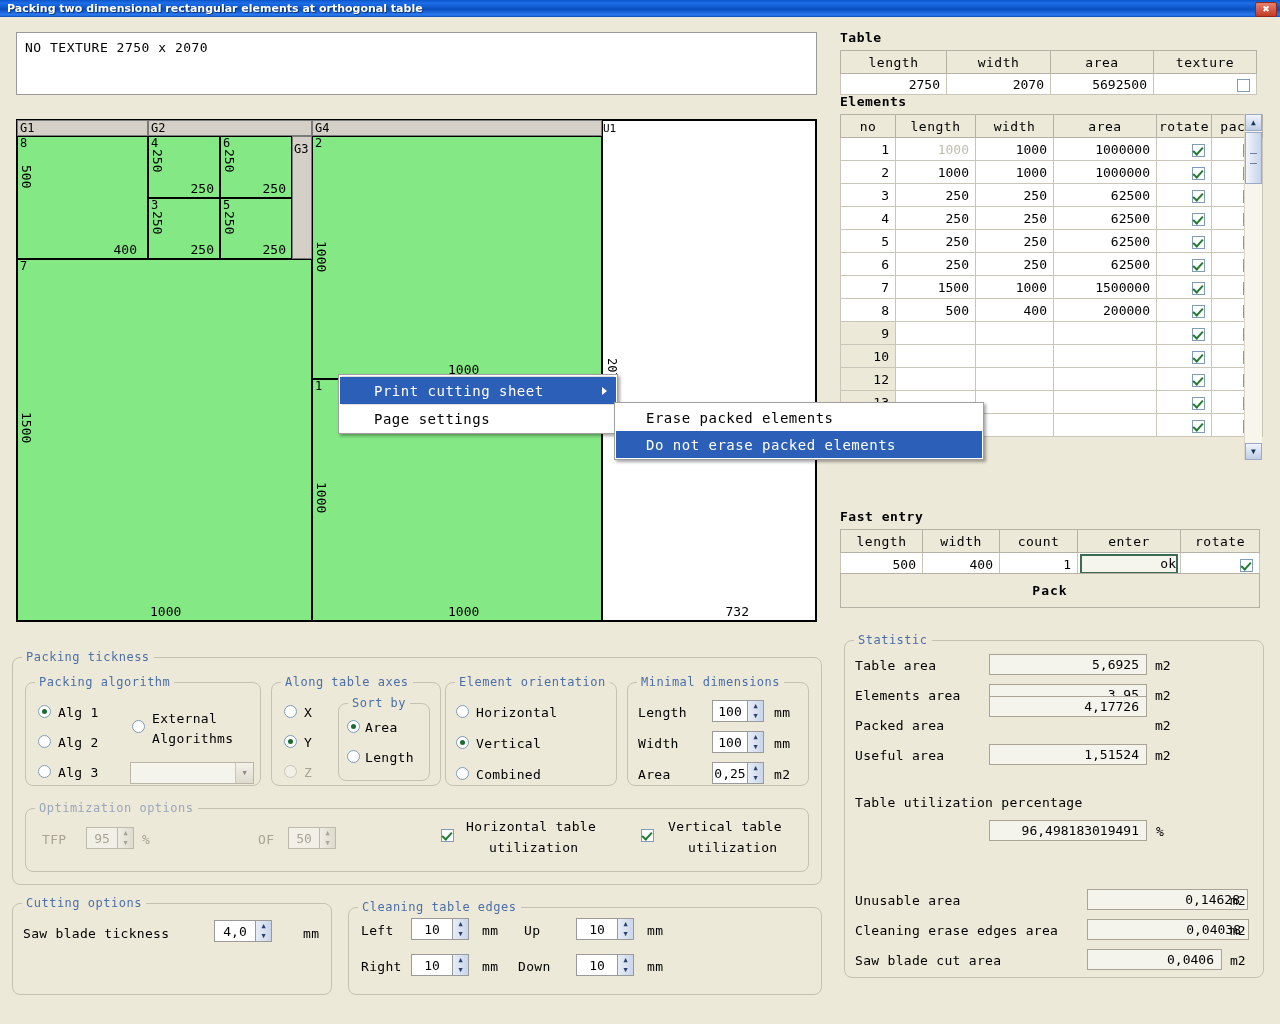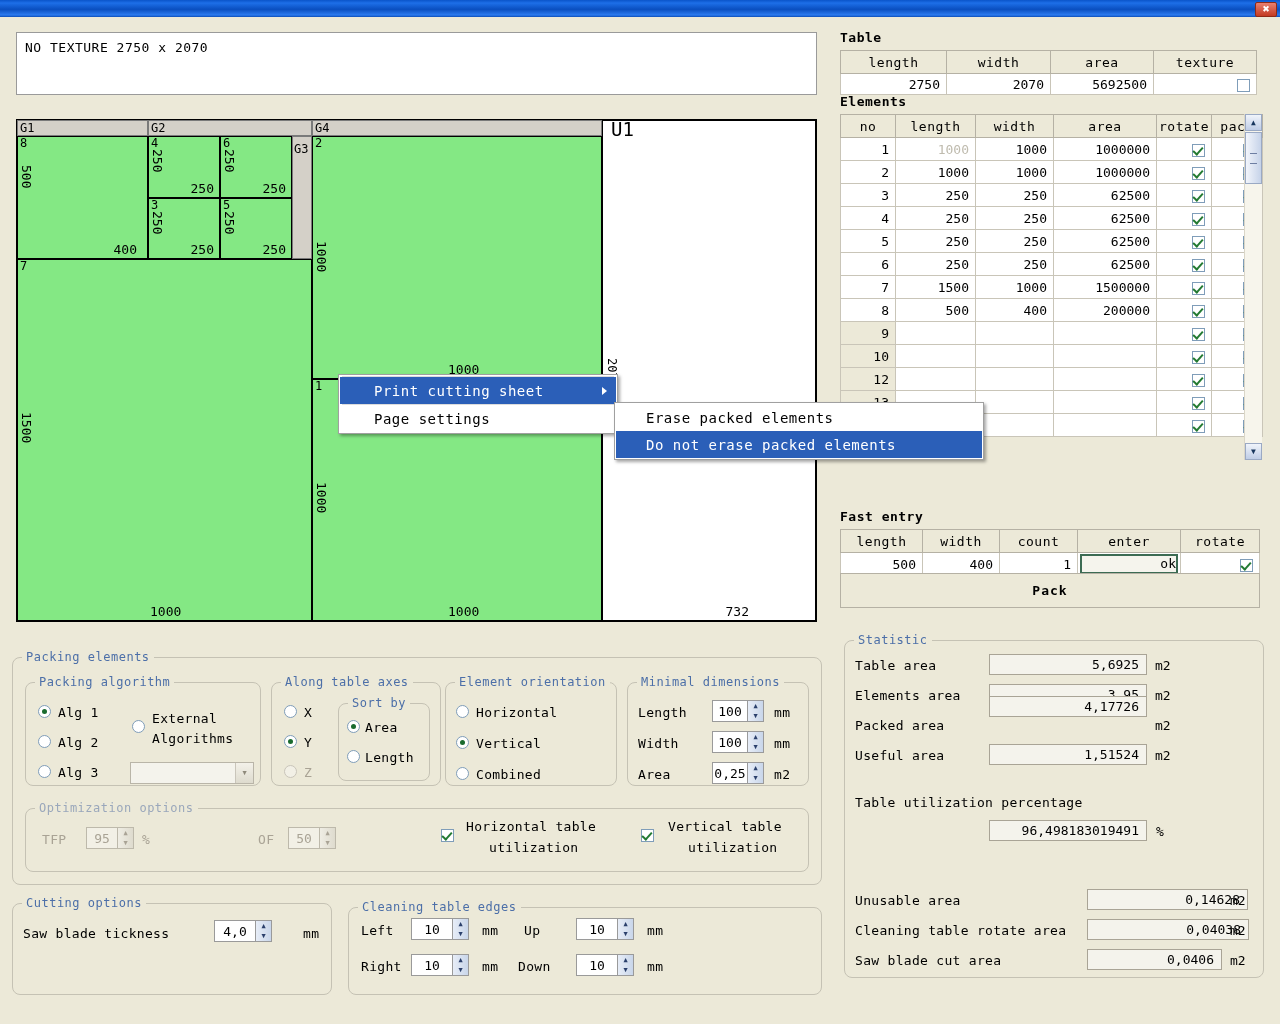--- a/index.html
+++ b/index.html
@@ -136,20 +136,21 @@
   .mi.sel{background:#2B5FB8;color:#fff;}
   .mi .arrw{position:absolute;right:9px;top:50%;transform:translateY(-50%);
       width:0;height:0;border-left:5px solid currentColor;
       border-top:4px solid transparent;border-bottom:4px solid transparent;}
   .msep{height:1px;background:#DCDCDC;margin:0 2px;}
 </style>
 </head>
 <body>
 
 <div id="titlebar">
+  <span class="txt">Packing two dimensional rectangular elements at orthogonal table</span>
   <div id="closebtn">
     <span>✖</span>
   </div>
 </div>
 
 <div id="leftcol">
 
   <div id="texturebox">
     <span class="lbl">NO TEXTURE 2750 x 2070</span>
   </div>
@@ -214,29 +215,29 @@
       <span class="dimB" style="left:135px;">1000</span>
     </div>
 
     <div class="el" style="left:295px;top:259px;width:290px;height:242px;">
       <span class="elno">1</span>
       <span class="dimL" style="top:102px;">1000</span>
       <span class="dimB" style="left:135px;">1000</span>
     </div>
 
     <div class="free" style="left:585px;top:0px;width:214px;height:501px;">
-      <span class="grplbl" style="left:8px;top:2px;font-size:19px;">U1</span>
+      <span class="grplbl" style="left:0;top:2px;font-size:11px;">U1</span>
       <span class="dimB" style="right:66px;">732</span>
     </div>
 
     <span class="dimL" style="left:588px;top:238px;font-size:12px;">2070</span>
   </div>
 
   <div class="gbox" style="left:12px;top:640px;width:810px;height:228px;">
-    <span class="gtitle">Packing elements</span>
+    <span class="gtitle">Packing tickness</span>
 
     <div class="gbox" style="left:12px;top:24px;width:236px;height:104px;">
       <span class="gtitle">Packing algorithm</span>
 
       <div class="radio on" style="left:12px;top:22px;"></div>
       <span class="lab" style="left:32px;top:22px;">Alg 1</span>
 
       <div class="radio" style="left:12px;top:52px;"></div>
       <span class="lab" style="left:32px;top:52px;">Alg 2</span>
 
@@ -616,21 +617,21 @@
   <span class="unit" style="left:310px;top:107px;">m2</span>
 
   <span class="lab" style="left:10px;top:154px;">Table utilization percentage</span>
   <div class="statfield" style="left:144px;top:179px;width:158px;">96,498183019491</div>
   <span class="unit" style="left:311px;top:183px;">%</span>
 
   <span class="lab" style="left:10px;top:252px;">Unusable area</span>
   <div class="statfield" style="left:242px;top:248px;width:161px;">0,14628</div>
   <span class="unit" style="left:385px;top:252px;">m2</span>
 
-  <span class="lab" style="left:10px;top:282px;">Cleaning table rotate area</span>
+  <span class="lab" style="left:10px;top:282px;">Cleaning erase edges area</span>
   <div class="statfield" style="left:242px;top:278px;width:162px;">0,04038</div>
   <span class="unit" style="left:385px;top:282px;">m2</span>
 
   <span class="lab" style="left:10px;top:312px;">Saw blade cut area</span>
   <div class="statfield" style="left:242px;top:308px;width:135px;">0,0406</div>
   <span class="unit" style="left:385px;top:312px;">m2</span>
 </div>
 
 <div class="menu" style="left:338px;top:374px;width:276px;">
   <div class="msep"></div>

